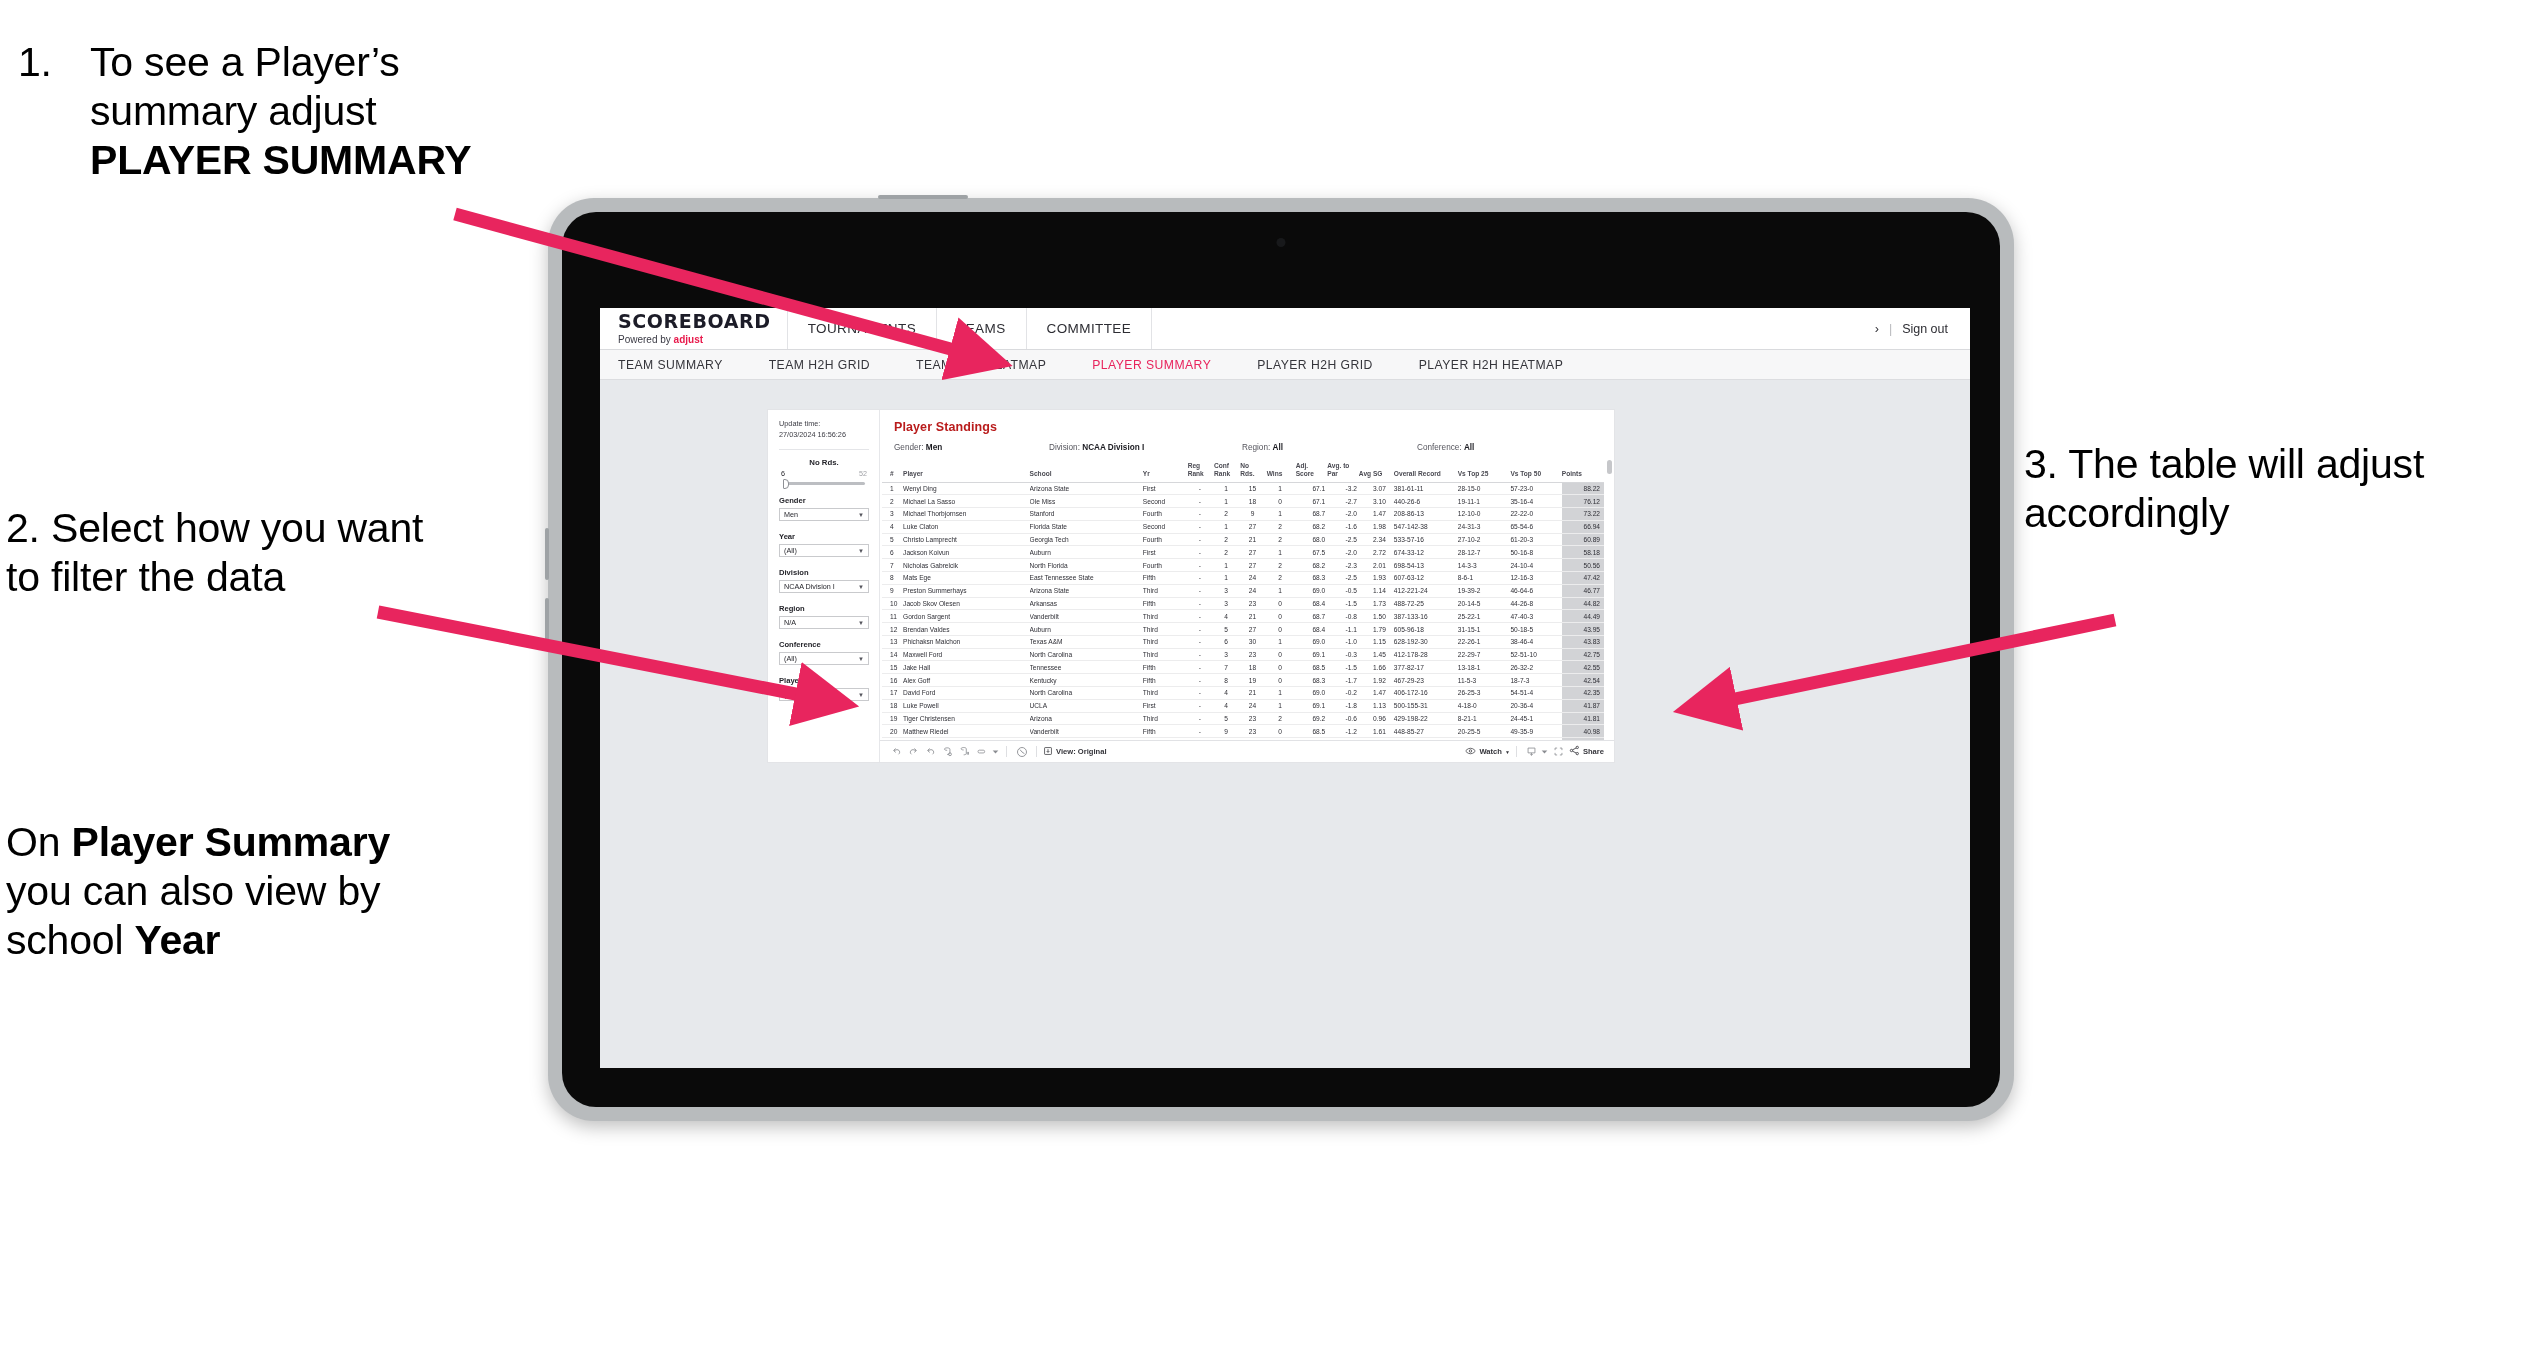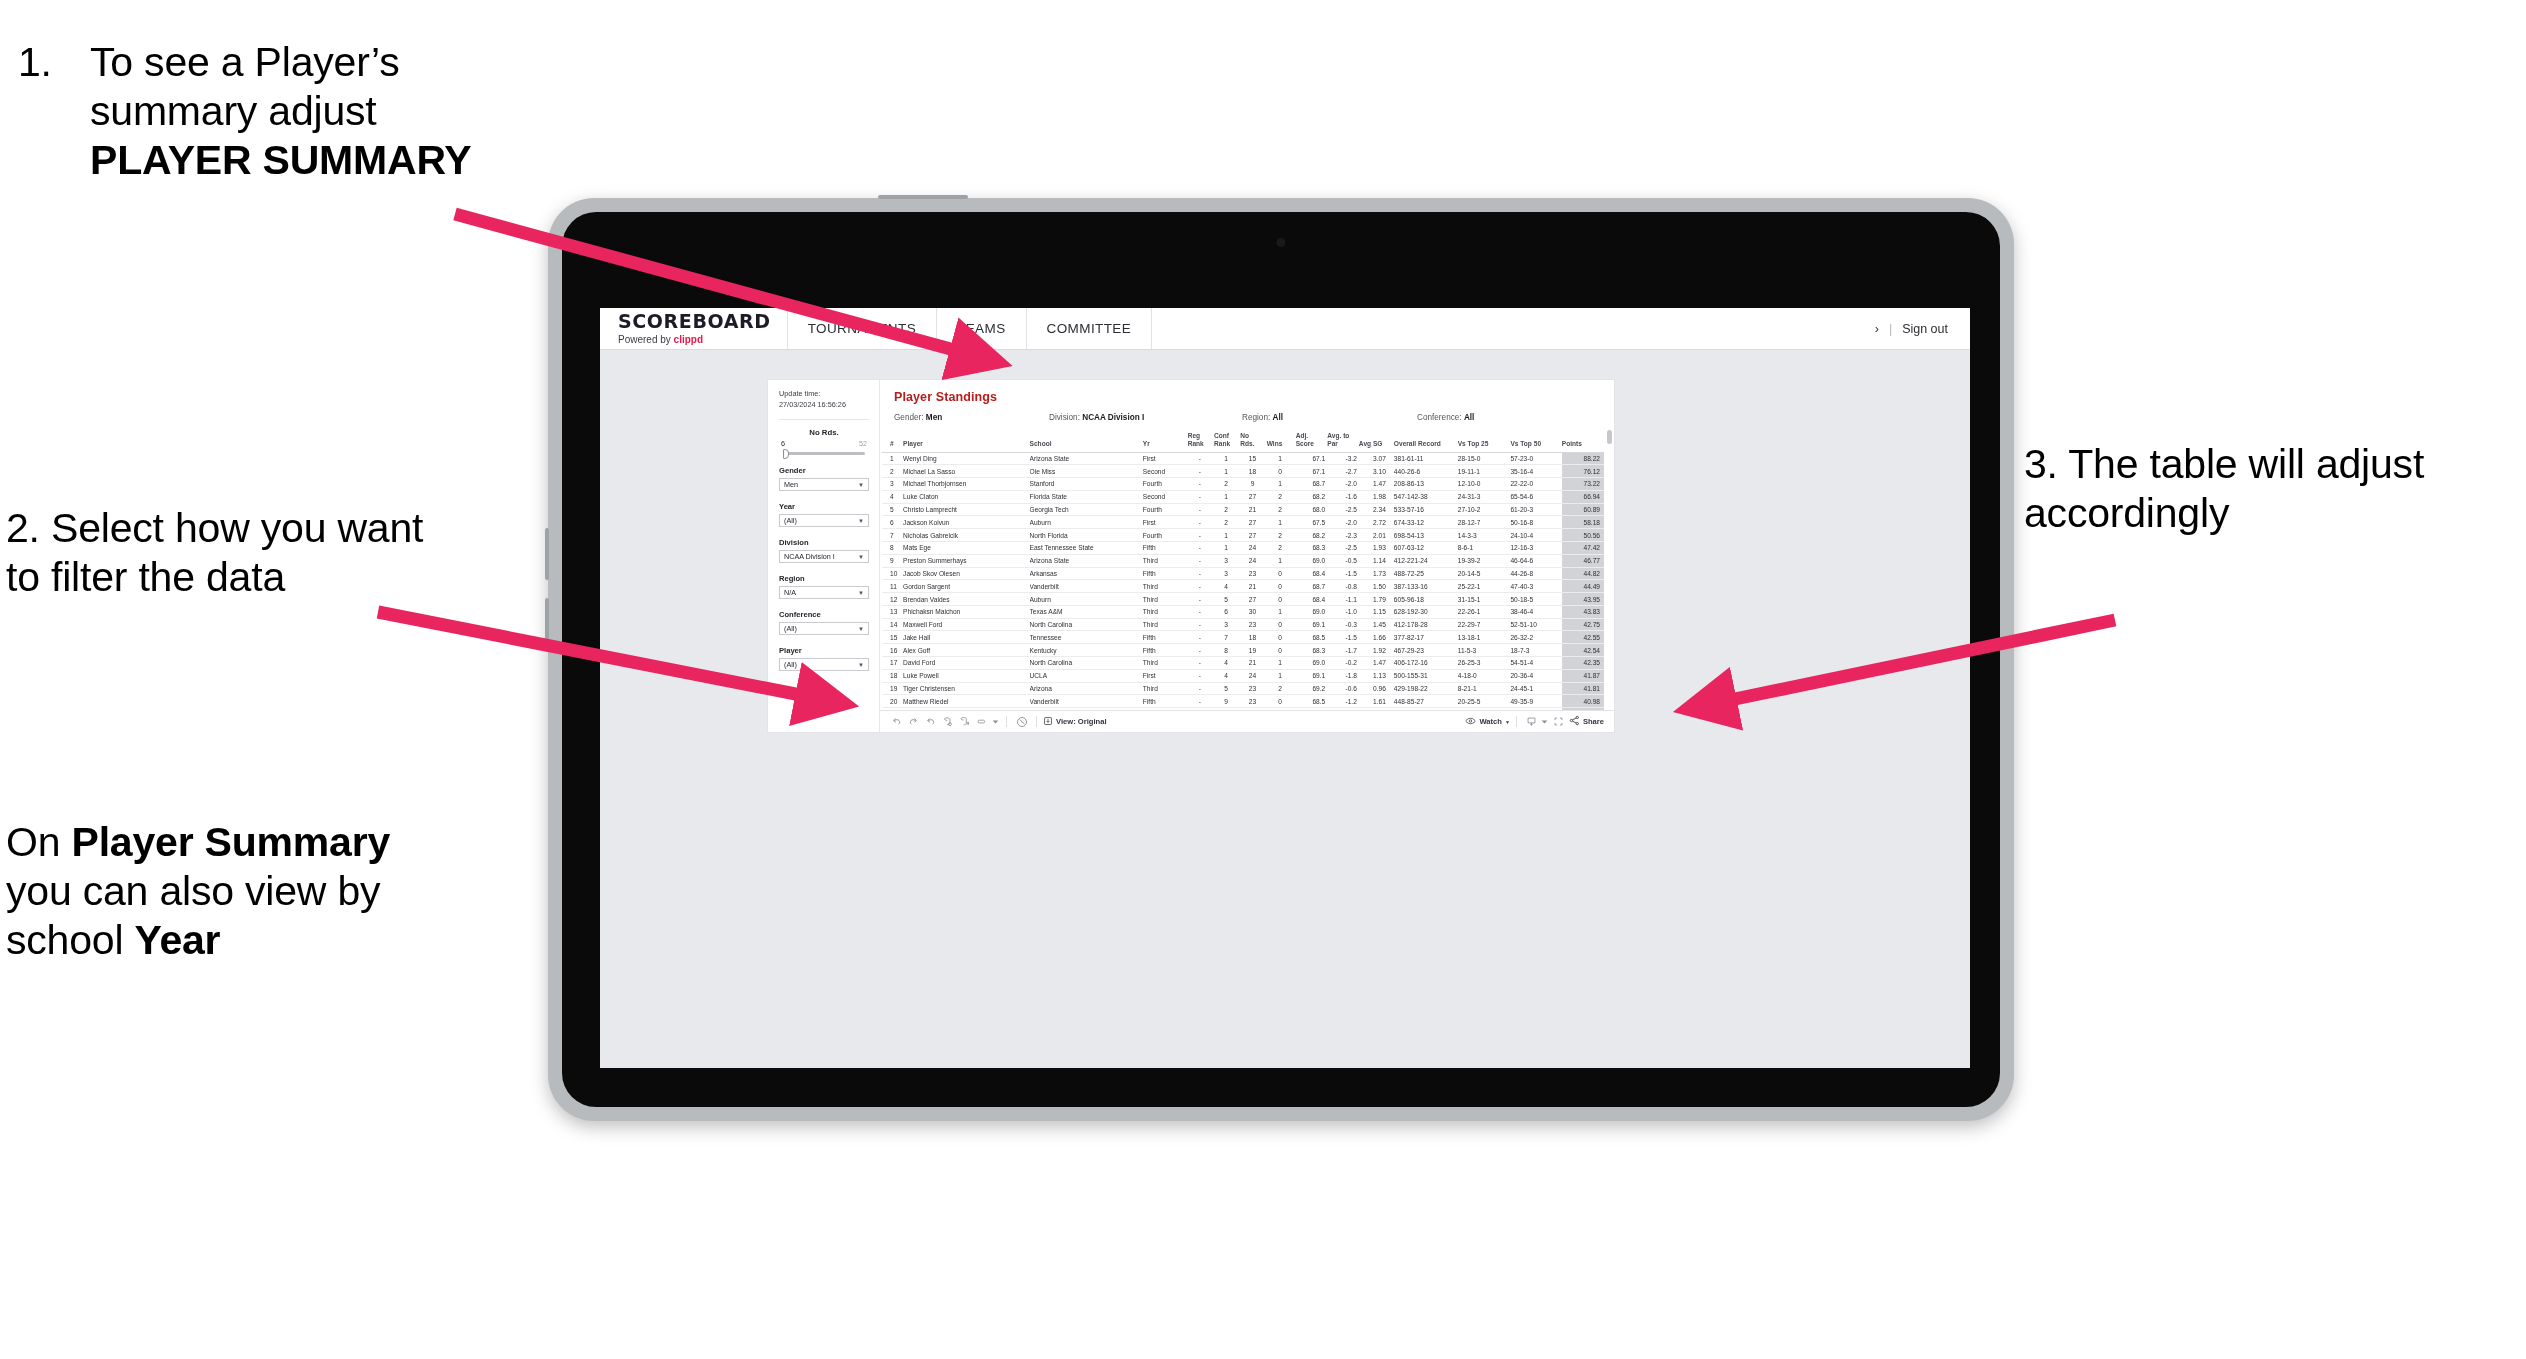--- a/index.html
+++ b/index.html
@@ -202,34 +202,42 @@
     <div class="btn-side btn-vol2"></div>
     <div class="btn-side btn-pwr"></div>
     <div class="tablet-inner">
       <div class="cam"></div>
 
       <div class="tablet-screen">
 
         <div class="app-header">
           <div class="brand">
             <div class="brand-title">SCOREBOARD</div>
-            <div class="brand-sub"><span>Powered by </span><span class="cl">clippd</span></div>
+            <div class="brand-sub"><span>Powered by </span><span class="cl">adjust</span></div>
           </div>
           <div class="hnav">
             <div class="hnav-item">TOURNAMENTS</div>
             <div class="hnav-item">TEAMS</div>
             <div class="hnav-item">COMMITTEE</div>
           </div>
           <div class="header-right">
             <span>›</span>
             <span class="sep">|</span>
             <span>Sign out</span>
           </div>
         </div>
 
+        <div class="subnav">
+          <div class="subnav-item">TEAM SUMMARY</div>
+          <div class="subnav-item">TEAM H2H GRID</div>
+          <div class="subnav-item">TEAM H2H HEATMAP</div>
+          <div class="subnav-item active">PLAYER SUMMARY</div>
+          <div class="subnav-item">PLAYER H2H GRID</div>
+          <div class="subnav-item">PLAYER H2H HEATMAP</div>
+        </div>
 
         <div class="viewport">
           <div class="dash">
 
             <div class="filters">
               <div class="upd">
                 <div>Update time:</div>
                 <div>27/03/2024 16:56:26</div>
               </div>
               <div class="filter-div"></div>

